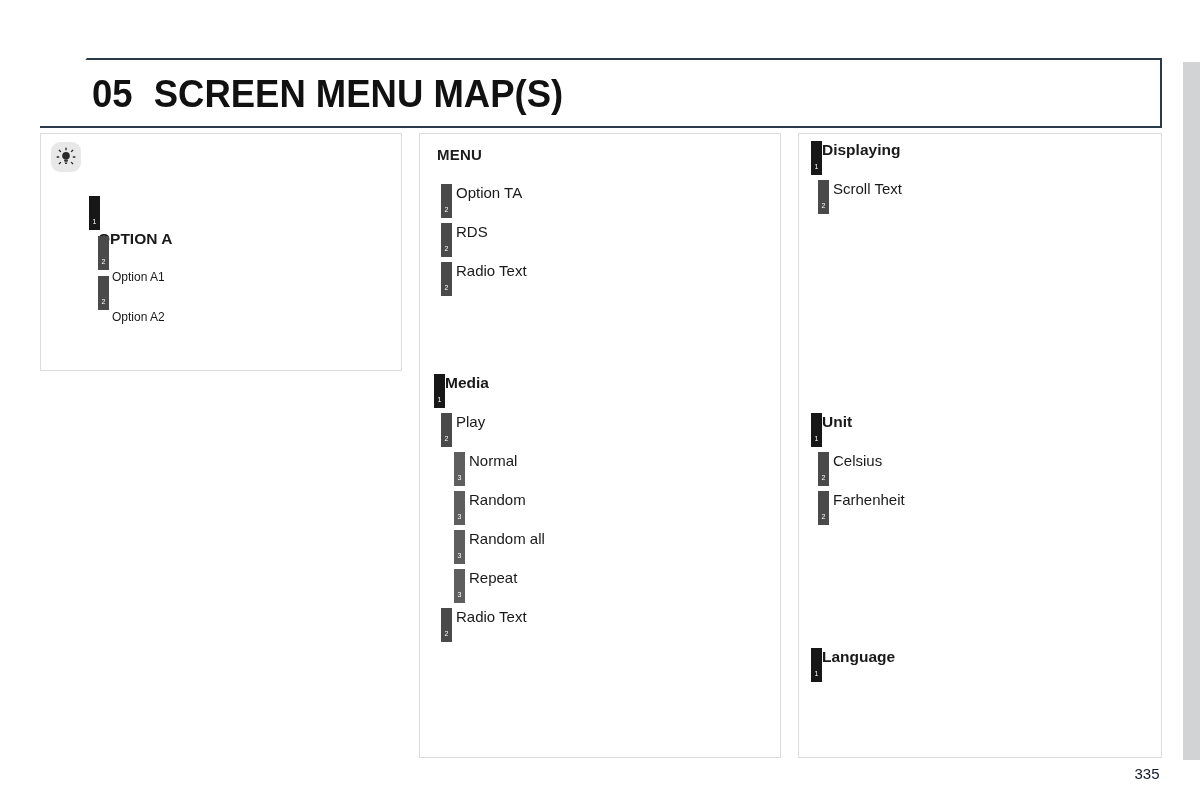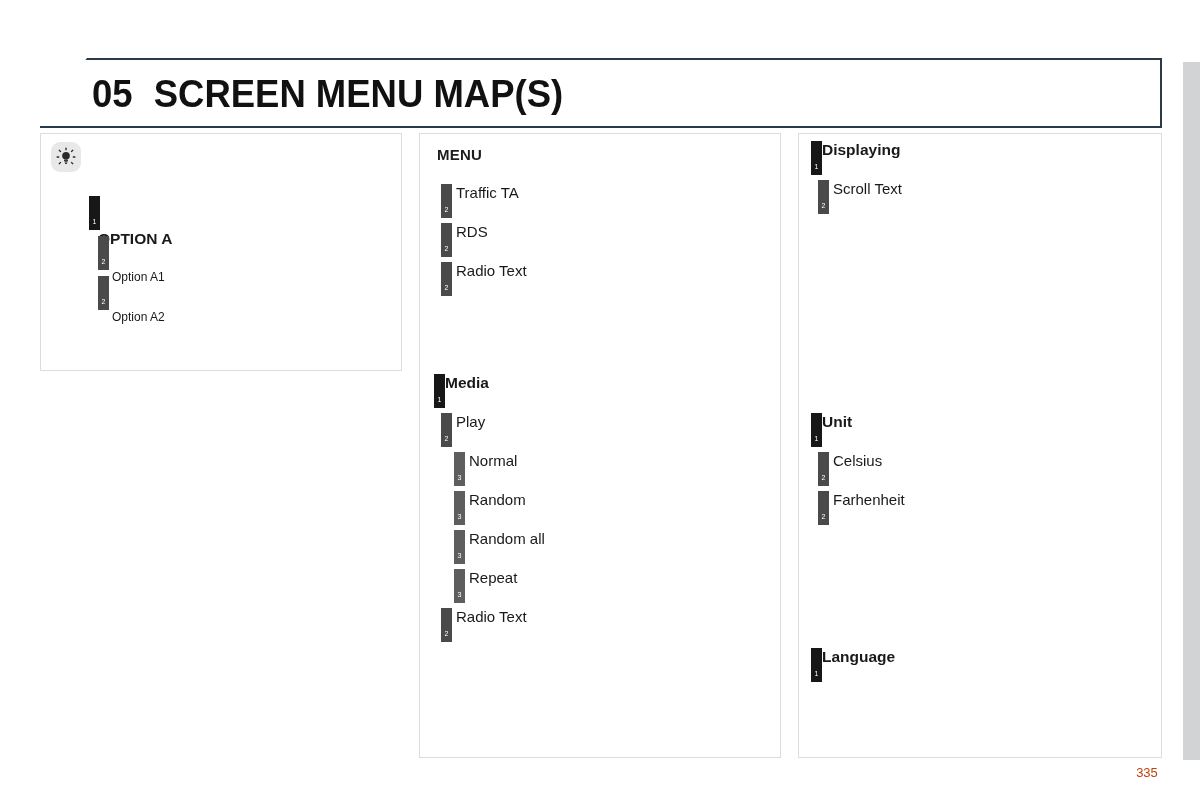--- a/index.html
+++ b/index.html
@@ -154,22 +154,22 @@
   #tree-main .lvl2 { margin-left: 9px; }
   .gap-lg { height: 62px; }
   .gap-xl { height: 80px; }
 
   
   .page-num {
     position: absolute;
     left: 1120px; top: 765px;
     width: 54px;
     text-align: center;
-    font-size: 13px;
-    color: #c2410c;
+    font-size: 15px;
+    color: #0f172a;
   }
 </style>
 </head>
 <body>
 
 <div id="page">
 
   <div class="edge-strip"></div>
 
   <div class="banner"></div>
@@ -222,21 +222,21 @@
       </div>
   </div>
 
   <div class="panel" id="panel-menu">
     <div class="col-caption">MENU</div>
     <div class="tree" id="tree-menu" style="left:14px; top:50px;">
         <div class="row lvl2">
           <div class="marker">
             <span>2</span>
           </div>
-          <div class="row-label">Traffic TA</div>
+          <div class="row-label">Option TA</div>
         </div>
         <div class="row lvl2">
           <div class="marker">
             <span>2</span>
           </div>
           <div class="row-label">RDS</div>
         </div>
         <div class="row lvl2">
           <div class="marker">
             <span>2</span>

